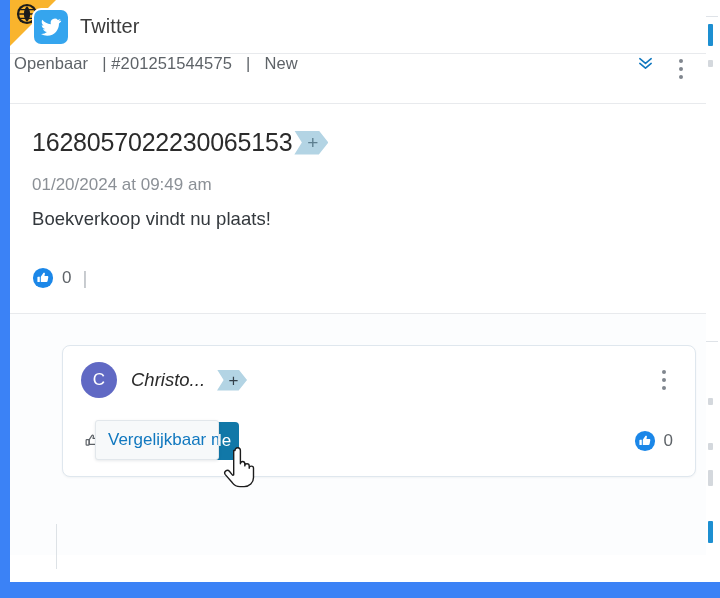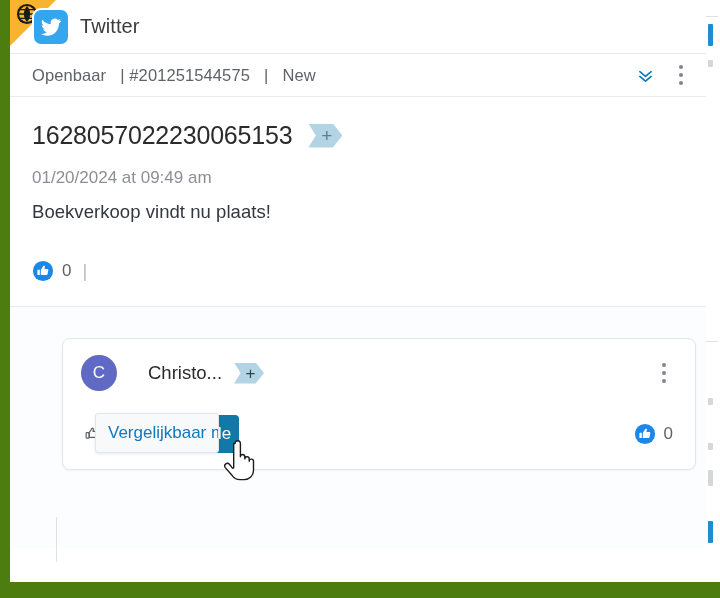--- a/index.html
+++ b/index.html
@@ -10,21 +10,21 @@
     overflow: hidden;
     background: #000000;
     font-family: "Liberation Sans", sans-serif;
   }
 
   
   #screen {
     position: relative;
     width: 720px;
     height: 598px;
-    background: #4d7c0f;
+    background: #3b82f6;
   }
 
   
   .right-peek {
     position: absolute;
     left: 706px;
     top: 0;
     width: 14px;
     height: 582px;
     background: #ffffff;
@@ -104,26 +104,26 @@
 
   .app-title {
     margin-left: 12px;
     font-size: 20px;
     color: #3b3b3b;
     letter-spacing: 0.1px;
   }
 
   
   .meta-bar {
-    height: 44px;
+    height: 51px;
     border-top: 1px solid #e8eaed;
     border-bottom: 1px solid #e8eaed;
     display: flex;
-    align-items: center;
-    padding: 0 12px 0 22px;
+    align-items: flex-start;
+    padding: 0 12px 0 4px;
   }
   .meta-left {
     font-size: 16.5px;
     color: #5e6368;
     white-space: nowrap;
     letter-spacing: 0.1px;
   }
   .meta-spacer { flex: 1 1 auto; }
 
   .details-link {
@@ -156,21 +156,21 @@
     background: #80868e;
   }
 
   
   .post {
     padding: 24px 22px 0 22px;
   }
   .post-id-row {
     display: flex;
     align-items: center;
-    gap: 16px;
+    gap: 2px;
   }
   .post-id {
     font-size: 25px;
     color: #2b2b2b;
     letter-spacing: -0.2px;
     font-weight: 400;
   }
 
   
   .tag-badge {
@@ -276,24 +276,25 @@
     border-radius: 50%;
     background: #6069c4;
     color: #ffffff;
     font-size: 17px;
     display: flex;
     align-items: center;
     justify-content: center;
     flex: none;
   }
   .c-name {
-    margin-left: 31px;
+    margin-left: 14px;
     font-size: 18.5px;
     color: #2b2b2b;
     white-space: nowrap;
+    font-style: italic;
   }
   .c-name-tag { margin-left: 12px; }
   .c-head-spacer { flex: 1 1 auto; }
   .c-time {
     font-size: 16.5px;
     color: #8b9096;
     white-space: nowrap;
   }
   .c-kebab { margin-left: 14px; }
 

